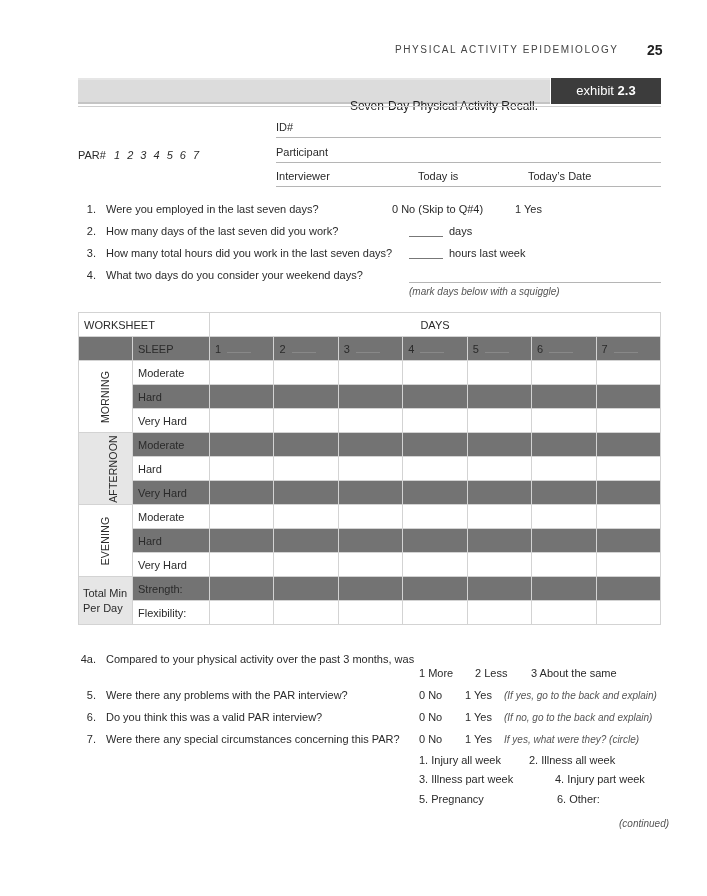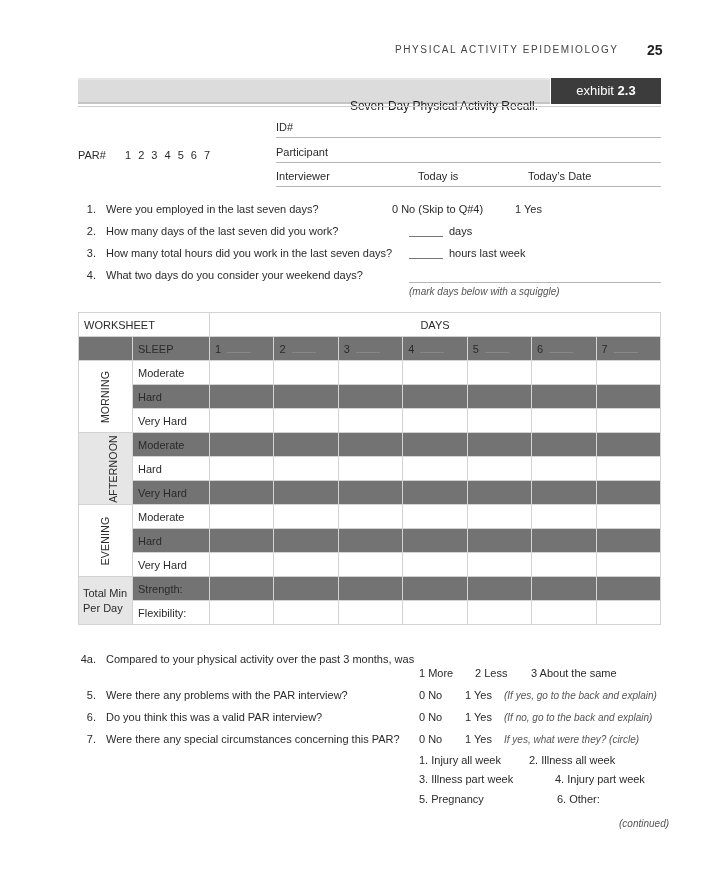--- a/index.html
+++ b/index.html
@@ -51,21 +51,21 @@
   <span class="title-text">Seven-Day Physical Activity Recall.</span>
 </div>
 <div class="abs exhibit-box">
   <span>exhibit</span>
   <b>2.3</b>
 </div>
 <div class="abs title-rule"></div>
 
 <div class="abs lbl" style="top:149px;left:78px;">
   <span>PAR#</span>
-  <span style="letter-spacing:2px;margin-left:16px;">1 2 3 4 5 6 7</span>
+  <span style="letter-spacing:2px;margin-left:5px;font-style:italic;">1 2 3 4 5 6 7</span>
 </div>
 
 <div class="abs" style="top:121px;left:276px;width:385px;">
   <div class="field-line lbl"><span>ID#</span></div>
 </div>
 <div class="abs" style="top:146px;left:276px;width:385px;">
   <div class="field-line lbl"><span>Participant</span></div>
 </div>
 <div class="abs" style="top:170px;left:276px;width:385px;">
   <div class="field-line lbl" style="position:relative;">

